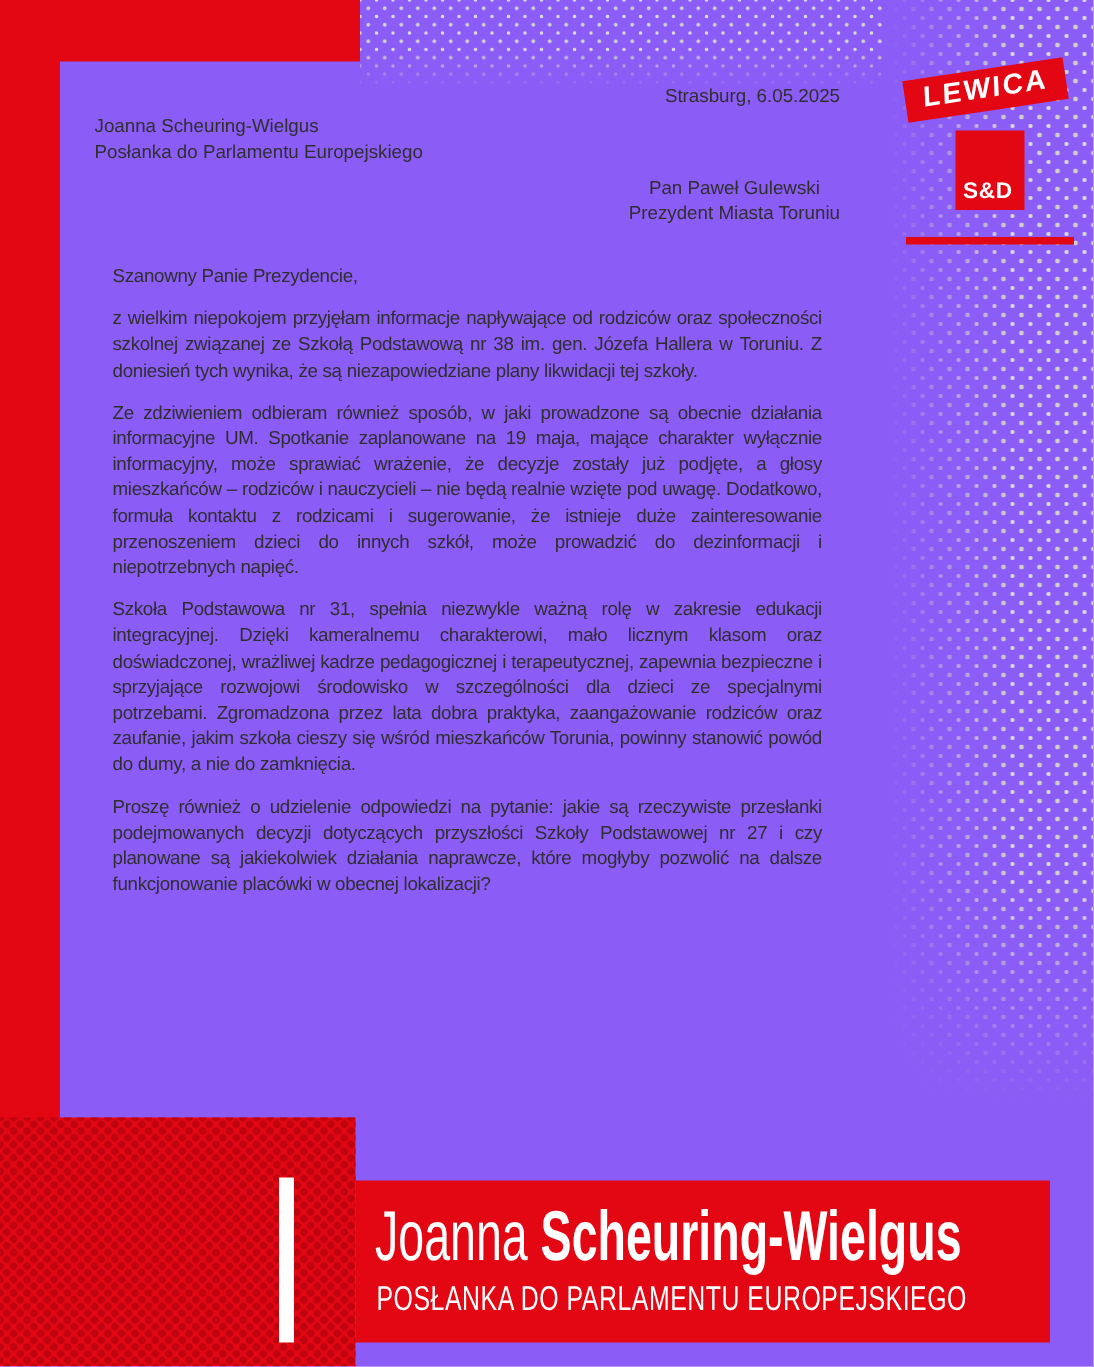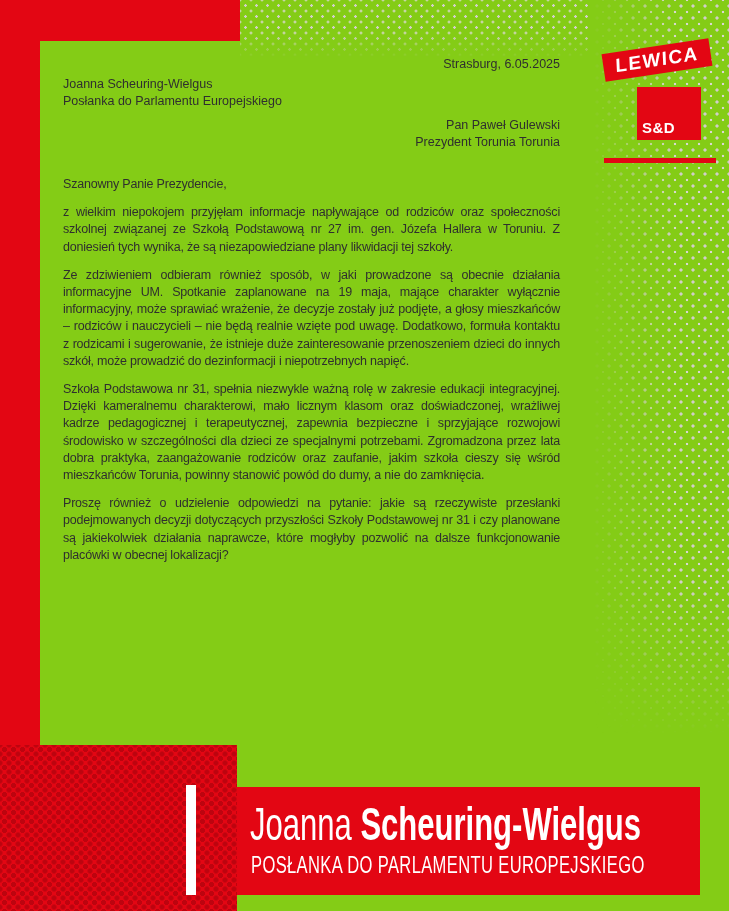--- a/index.html
+++ b/index.html
@@ -2,21 +2,21 @@
 <html><head>
 <meta charset="utf-8">
 <style>
   :root{
     --red:#e30613;
     --dotred:#bd040f;
     --ink:#2f2f2f;
   }
   html,body{margin:0;padding:0;}
   body{width:729px;height:911px;background:#fff;font-family:"Liberation Sans",sans-serif;}
-  .page{position:relative;width:729px;height:911px;background:#84cc16;overflow:hidden;}
+  .page{position:relative;width:729px;height:911px;background:#8b5cf6;overflow:hidden;}
 
   
   .ht-top{
     position:absolute;left:240px;top:0;width:350px;height:58px;z-index:1;
     background-image:
       radial-gradient(circle,#d4d0cb 1.1px,transparent 1.5px),
       radial-gradient(circle,#dcd8d4 1.0px,transparent 1.4px);
     background-size:11px 11px;background-position:0 0,5.5px 5.5px;
     -webkit-mask-image:linear-gradient(to bottom,#000 55%,transparent 100%);
     mask-image:linear-gradient(to bottom,#000 55%,transparent 100%);
@@ -36,34 +36,34 @@
     mask-image:linear-gradient(to left,#000 35%,transparent 92%);
   }
 
   
   .red-block-top{position:absolute;left:0;top:0;width:240px;height:41px;background:var(--red);z-index:2;}
   .red-strip-left{position:absolute;left:0;top:0;width:40px;height:770px;background:var(--red);z-index:2;}
 
   
   .date{position:absolute;top:57px;right:169px;font-size:12.5px;color:var(--ink);z-index:4;}
   .sender{position:absolute;top:76px;left:63px;font-size:12.5px;line-height:17px;color:var(--ink);z-index:4;}
-  .recipient{position:absolute;top:117px;right:169px;text-align:right;font-size:12.5px;line-height:17px;color:var(--ink);z-index:4;}
+  .recipient{position:absolute;top:117px;right:169px;text-align:center;font-size:12.5px;line-height:17px;color:var(--ink);z-index:4;}
 
   
   .lewica{position:absolute;left:603px;top:46px;width:108px;height:28px;background:var(--red);
     transform:rotate(-8.5deg);display:flex;align-items:center;justify-content:center;z-index:3;}
   .lewica span{color:#fff;font-weight:700;font-size:19px;letter-spacing:1.5px;transform:skewX(-6deg);}
-  .snd{position:absolute;left:637px;top:87px;width:64px;height:53px;background:var(--red);z-index:3;}
+  .snd{position:absolute;left:637px;top:87px;width:46px;height:53px;background:var(--red);z-index:3;}
   .snd span{position:absolute;left:5px;bottom:4px;color:#fff;font-weight:700;font-size:15px;letter-spacing:.5px;}
   .logo-rule{position:absolute;left:604px;top:158px;width:112px;height:5px;background:var(--red);z-index:3;}
 
   
   .body-text{position:absolute;left:63px;top:176px;width:497px;font-size:12.5px;line-height:17.2px;
     letter-spacing:-0.2px;color:var(--ink);text-align:justify;z-index:4;}
-  .body-text p{margin:0 0 11px;}
+  .body-text p{margin:0 12px 11px;}
   .body-text p.salutation{text-align:left;}
 
   
   .dots-block{
     position:absolute;left:0;top:745px;width:237px;height:166px;z-index:2;
     background-color:var(--red);
     background-image:
       radial-gradient(circle,var(--dotred) 2.3px,transparent 2.7px),
       radial-gradient(circle,var(--dotred) 2.3px,transparent 2.7px);
     background-size:9px 9px;background-position:0 0,4.5px 4.5px;
@@ -90,37 +90,37 @@
   <div class="red-block-top"></div>
   <div class="red-strip-left"></div>
 
   <div class="date">Strasburg, 6.05.2025</div>
   <div class="sender">
     <div>Joanna Scheuring-Wielgus</div>
     <div>Posłanka do Parlamentu Europejskiego</div>
   </div>
   <div class="recipient">
     <div>Pan Paweł Gulewski</div>
-    <div>Prezydent Torunia Torunia</div>
+    <div>Prezydent Miasta Toruniu</div>
   </div>
 
   <div class="lewica">
     <span>LEWICA</span>
   </div>
   <div class="snd">
     <span>S&amp;D</span>
   </div>
   <div class="logo-rule"></div>
 
   <div class="body-text">
     <p class="salutation">Szanowny Panie Prezydencie,</p>
-    <p>z wielkim niepokojem przyjęłam informacje napływające od rodziców oraz społeczności szkolnej związanej ze Szkołą Podstawową nr 27 im. gen. Józefa Hallera w Toruniu. Z doniesień tych wynika, że są niezapowiedziane plany likwidacji tej szkoły.</p>
+    <p>z wielkim niepokojem przyjęłam informacje napływające od rodziców oraz społeczności szkolnej związanej ze Szkołą Podstawową nr 38 im. gen. Józefa Hallera w Toruniu. Z doniesień tych wynika, że są niezapowiedziane plany likwidacji tej szkoły.</p>
     <p>Ze zdziwieniem odbieram również sposób, w jaki prowadzone są obecnie działania informacyjne UM. Spotkanie zaplanowane na 19 maja, mające charakter wyłącznie informacyjny, może sprawiać wrażenie, że decyzje zostały już podjęte, a głosy mieszkańców – rodziców i nauczycieli – nie będą realnie wzięte pod uwagę. Dodatkowo, formuła kontaktu z rodzicami i sugerowanie, że istnieje duże zainteresowanie przenoszeniem dzieci do innych szkół, może prowadzić do dezinformacji i niepotrzebnych napięć.</p>
     <p>Szkoła Podstawowa nr 31, spełnia niezwykle ważną rolę w zakresie edukacji integracyjnej. Dzięki kameralnemu charakterowi, mało licznym klasom oraz doświadczonej, wrażliwej kadrze pedagogicznej i terapeutycznej, zapewnia bezpieczne i sprzyjające rozwojowi środowisko w szczególności dla dzieci ze specjalnymi potrzebami. Zgromadzona przez lata dobra praktyka, zaangażowanie rodziców oraz zaufanie, jakim szkoła cieszy się wśród mieszkańców Torunia, powinny stanowić powód do dumy, a nie do zamknięcia.</p>
-    <p>Proszę również o udzielenie odpowiedzi na pytanie: jakie są rzeczywiste przesłanki podejmowanych decyzji dotyczących przyszłości Szkoły Podstawowej nr 31 i czy planowane są jakiekolwiek działania naprawcze, które mogłyby pozwolić na dalsze funkcjonowanie placówki w obecnej lokalizacji?</p>
+    <p>Proszę również o udzielenie odpowiedzi na pytanie: jakie są rzeczywiste przesłanki podejmowanych decyzji dotyczących przyszłości Szkoły Podstawowej nr 27 i czy planowane są jakiekolwiek działania naprawcze, które mogłyby pozwolić na dalsze funkcjonowanie placówki w obecnej lokalizacji?</p>
   </div>
 
   <div class="dots-block"></div>
   <div class="white-bar"></div>
   <div class="band">
     <div class="band-name"><span class="nm-reg">Joanna</span> <span class="nm-bold">Scheuring-Wielgus</span></div>
     <div class="band-sub">POSŁANKA DO PARLAMENTU EUROPEJSKIEGO</div>
   </div>
 
 </div>

